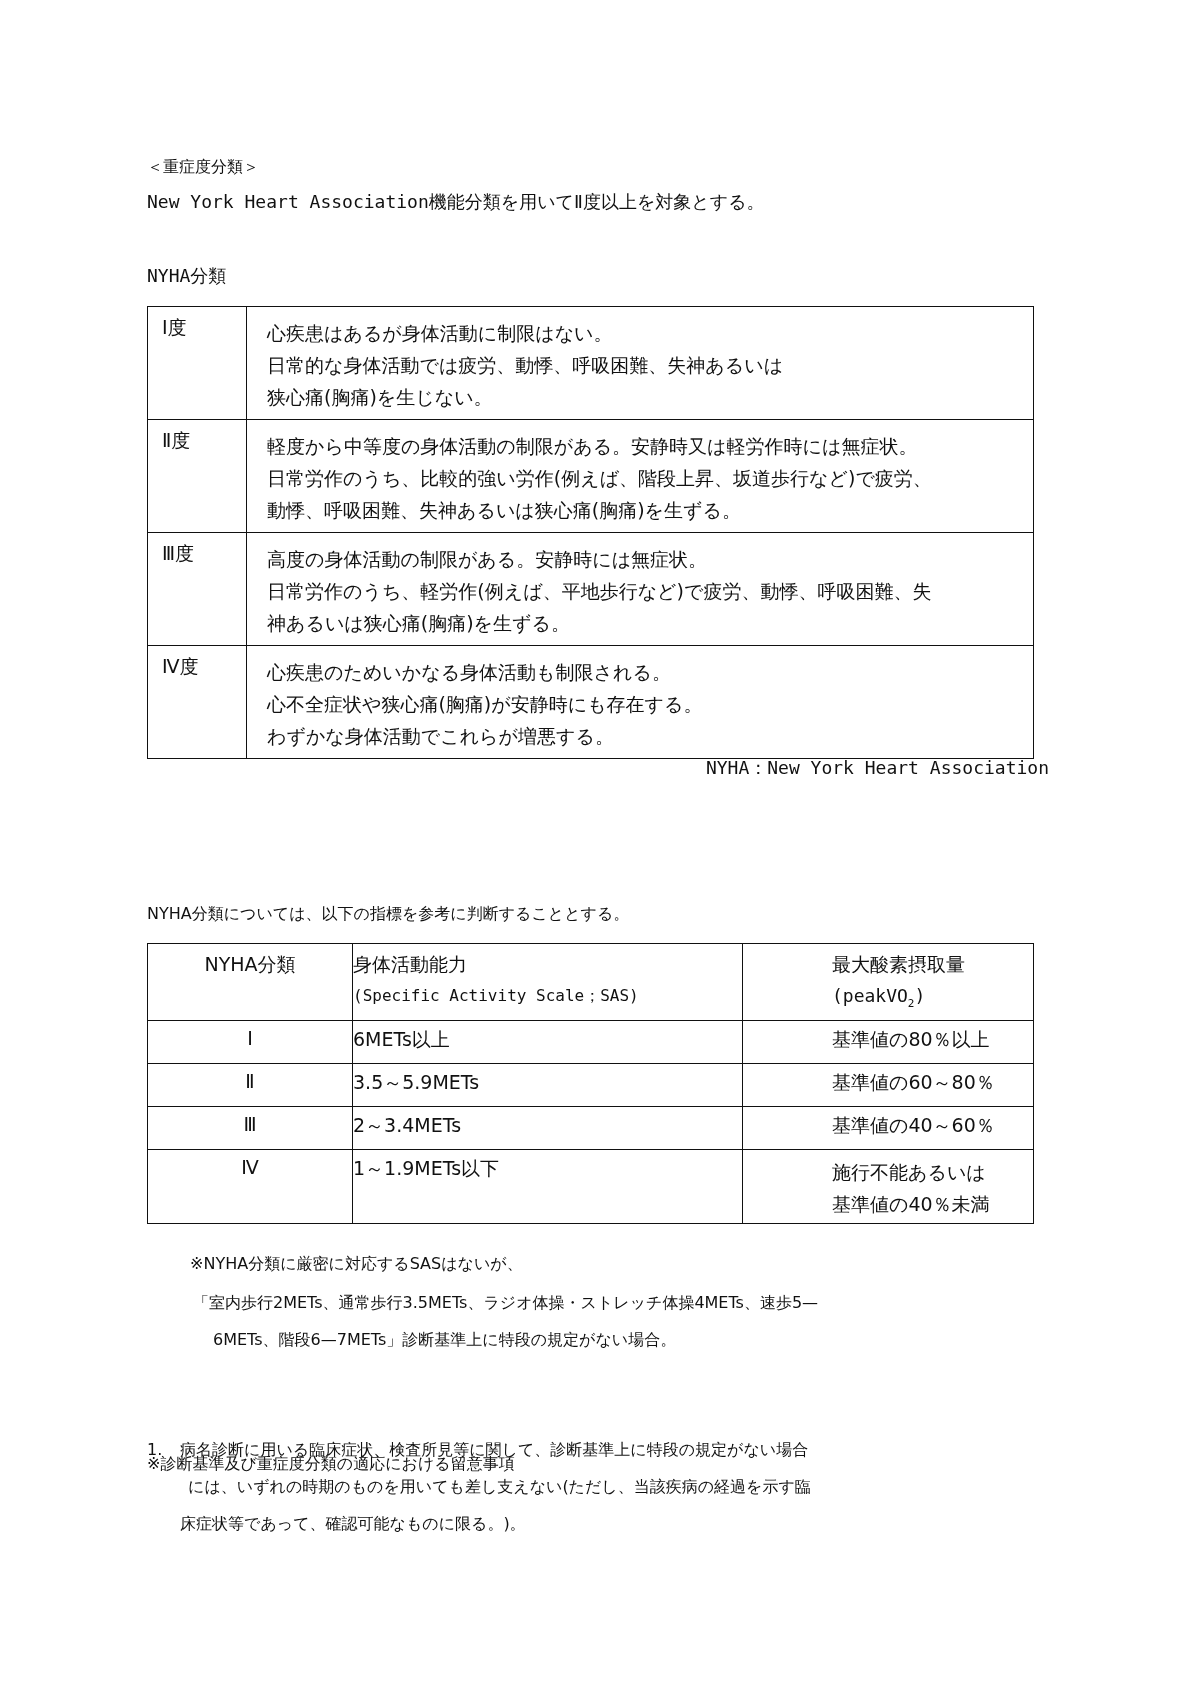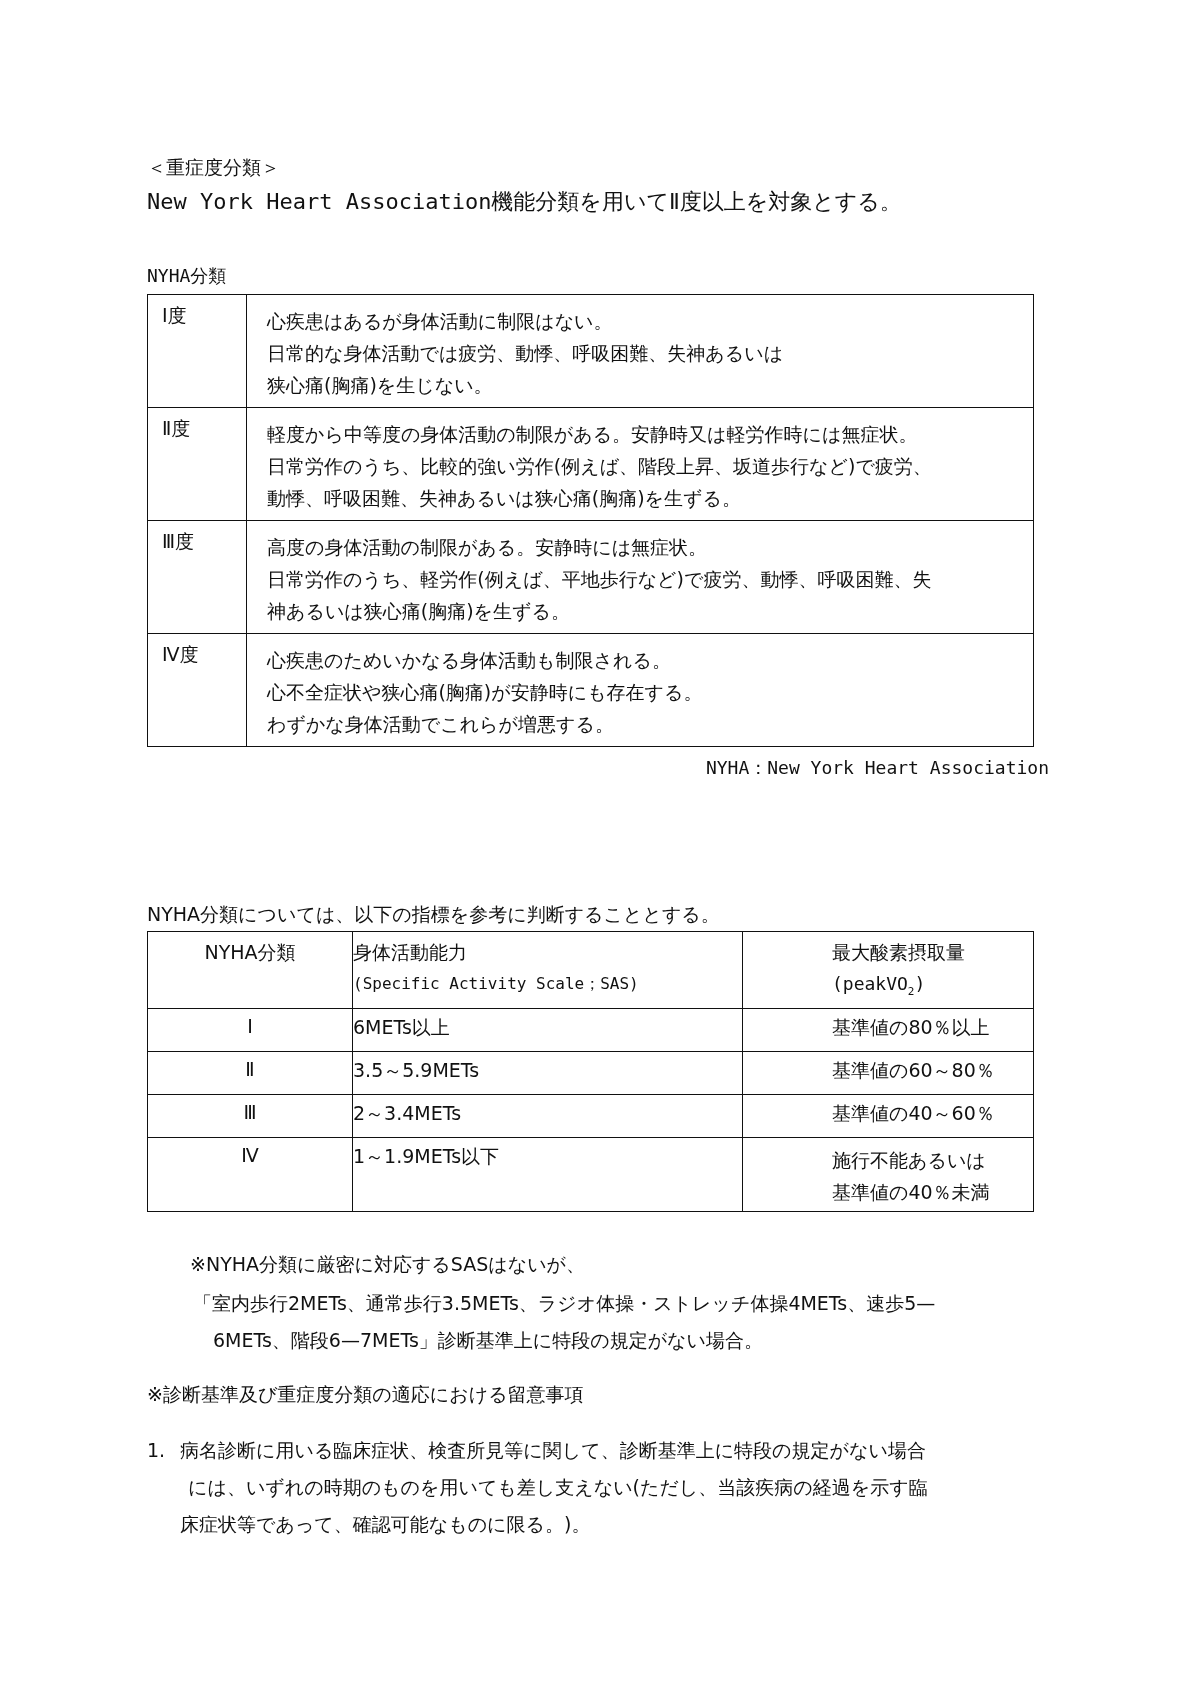--- a/index.html
+++ b/index.html
@@ -1,24 +1,24 @@
 <!DOCTYPE html>
 <html><head>
 <meta charset="utf-8">
 <style>
   html, body { margin: 0; padding: 0; background: #ffffff; }
   body {
     width: 1181px; height: 1695px; position: relative; overflow: hidden;
     font-family: "DejaVu Sans", sans-serif; color: #111111;
   }
   .abs { position: absolute; white-space: nowrap; }
-  .txt { font-size: 19px; line-height: 24px; }
+  .txt { font-size: 16px; line-height: 24px; }
   .mono { font-family: "DejaVu Sans Mono", "Liberation Mono", monospace; }
 
-  table { border-collapse: collapse; position: absolute; }
+  table { border-collapse: collapse; position: absolute; margin-top: 12px; }
   td { border: 1.5px solid #111; vertical-align: top; font-size: 19px; }
 
   #t1 { left: 147px; top: 294px; width: 887px; }
   #t1 td.grade { width: 99px; padding: 10px 0 0 14px; box-sizing: border-box; }
   #t1 td.desc { padding: 10px 10px 0 20px; }
   #t1 tr { height: 113px; }
   #t1 .line { display: block; height: 32px; line-height: 32px; white-space: nowrap; }
   #t1 td.grade span { display: block; line-height: 20px; }
 
   #t2 { left: 147px; top: 931px; width: 887px; }
@@ -32,21 +32,21 @@
   #t2 tr.r { height: 43px; }
   #t2 tr.r td { padding-top: 6px; }
   #t2 tr.r4 { height: 74px; }
   #t2 tr.r4 td { padding-top: 6px; }
   sub { font-size: 11px; }
 </style>
 </head>
 <body>
 
 <div class="abs txt" style="left:147px; top:155px;">＜重症度分類＞</div>
-<div class="abs txt mono" style="left:147px; top:190px; font-size:22px;">New York Heart Association機能分類を用いてⅡ度以上を対象とする。</div>
+<div class="abs txt mono" style="left:147px; top:190px; font-size:18px;">New York Heart Association機能分類を用いてⅡ度以上を対象とする。</div>
 
 <div class="abs txt mono" style="left:147px; top:264px; font-size:18px;">NYHA分類</div>
 
 <table id="t1">
   <tbody>
       <tr>
     <td class="grade">
           <span>Ⅰ度</span>
         </td>
     <td class="desc">
@@ -130,17 +130,17 @@
       <span class="line">基準値の40％未満</span>
     </td>
   </tr>
 </tbody>
   </table>
 
 <div class="abs txt" style="left:190px; top:1252px;">※NYHA分類に厳密に対応するSASはないが、</div>
 <div class="abs txt" style="left:193px; top:1291px;text-align:right;">「室内歩行2METs、通常歩行3.5METs、ラジオ体操・ストレッチ体操4METs、速歩5—</div>
 <div class="abs txt" style="left:213px; top:1328px;">6METs、階段6—7METs」診断基準上に特段の規定がない場合。</div>
 
-<div class="abs txt" style="left:147px; top:1382px;">※診断基準及び重症度分類の適応における留意事項</div>
+<div class="abs txt" style="left:147px; top:1452px;">※診断基準及び重症度分類の適応における留意事項</div>
 <div class="abs txt" style="left:147px; top:1438px;">1.</div>
 <div class="abs txt" style="left:180px; top:1438px;">病名診断に用いる臨床症状、検査所見等に関して、診断基準上に特段の規定がない場合</div>
 <div class="abs txt" style="left:188px; top:1475px;">には、いずれの時期のものを用いても差し支えない(ただし、当該疾病の経過を示す臨</div>
 <div class="abs txt" style="left:180px; top:1512px;">床症状等であって、確認可能なものに限る。)。</div>
 
 </body></html>

